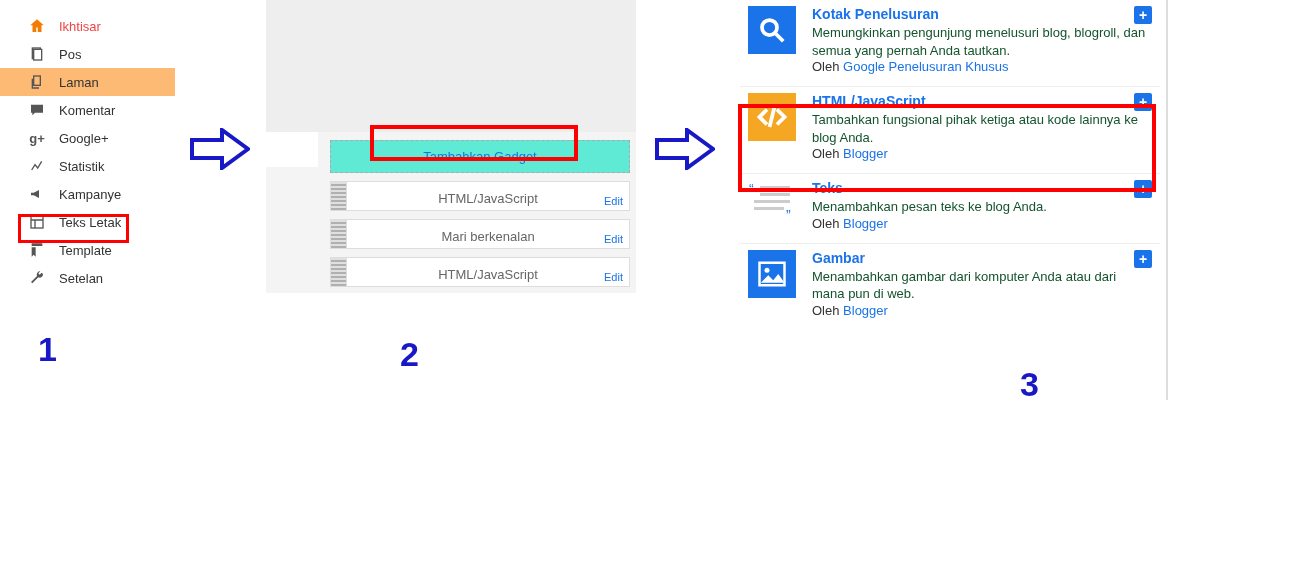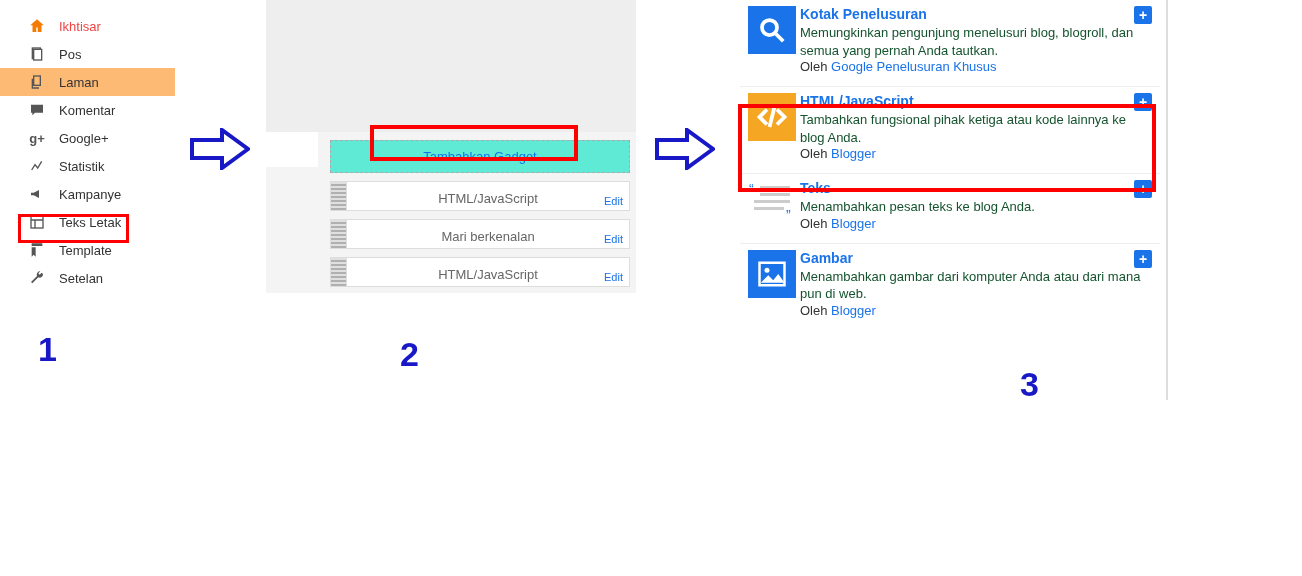--- a/index.html
+++ b/index.html
@@ -24,21 +24,21 @@
     .add-row { border:1px dashed #aaa; padding:8px; text-align:center; color:#1a73e8; cursor:pointer; background:#5eead4; font-size:13px; }
     .widget-block { margin-top:8px; margin-left:58px; }
     .widget-bar { display:flex; align-items:stretch; }
     .drag-h { width:15px; background:repeating-linear-gradient(0deg,#b0b0b0,#b0b0b0 2px,#e0e0e0 2px,#e0e0e0 4px); border:1px solid #ddd; }
     .widget-box { flex:1; background:#fff; border:1px solid #ddd; border-left:none; padding:9px 8px 4px; position:relative; }
     .widget-box .title { text-align:center; color:#666; font-size:13px; }
     .widget-box .edit { position:absolute; right:6px; bottom:3px; color:#1a73e8; font-size:11px; cursor:pointer; }
 
     
     .glist { position:absolute; left:740px; top:0; width:420px; }
-    .gitem { display:flex; gap:4px; padding:6px 8px 12px; border-bottom:1px solid #eee; }
+    .gitem { display:flex; gap:16px; padding:6px 8px 12px; border-bottom:1px solid #eee; }
     .gicon { width:48px; height:48px; display:flex; align-items:center; justify-content:center; border-radius:0; }
     .gcontent { flex:1; position:relative; }
     .gtitle { color:#1a73e8; font-weight:bold; font-size:14px; margin-bottom:2px; cursor:pointer; }
     .gdesc { color:#14532d; font-size:13px; line-height:1.35; }
     .gby { color:#333; font-size:13px; }
     .gby a { color:#1a73e8; text-decoration:none; cursor:pointer; }
     .gadd { width:18px; height:18px; background:#1a73e8; color:#fff; display:flex; align-items:center; justify-content:center; font-weight:bold; border-radius:2px; cursor:pointer; font-size:14px; line-height:1; }
     .gadd-pos { position:absolute; top:0; right:0; }
     .scroll-line { position:absolute; right:-8px; top:0; width:2px; height:400px; background:#ddd; }
 

